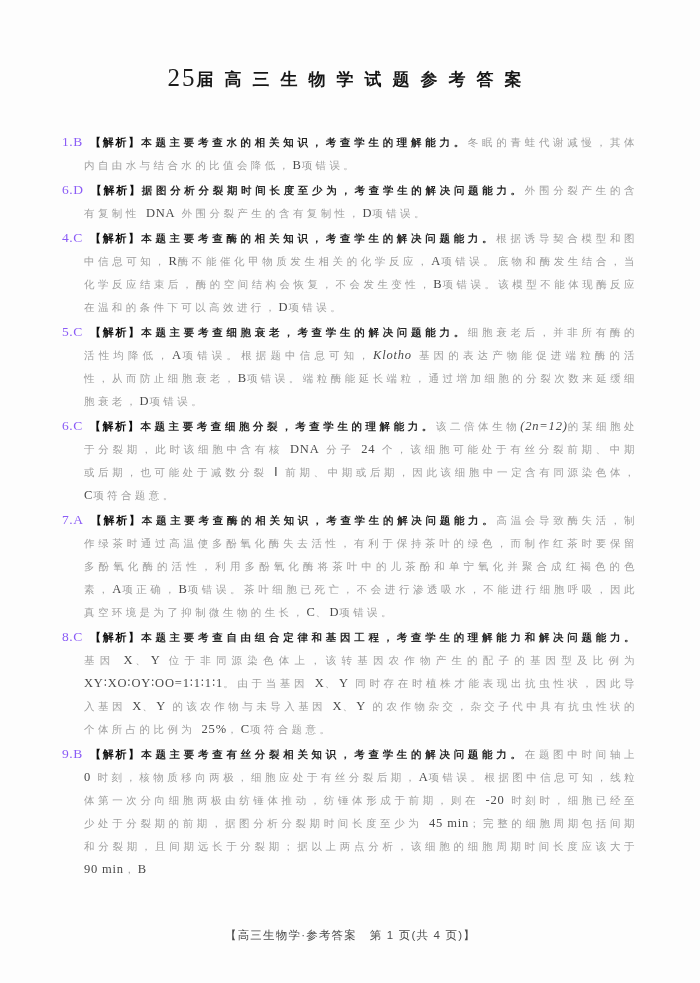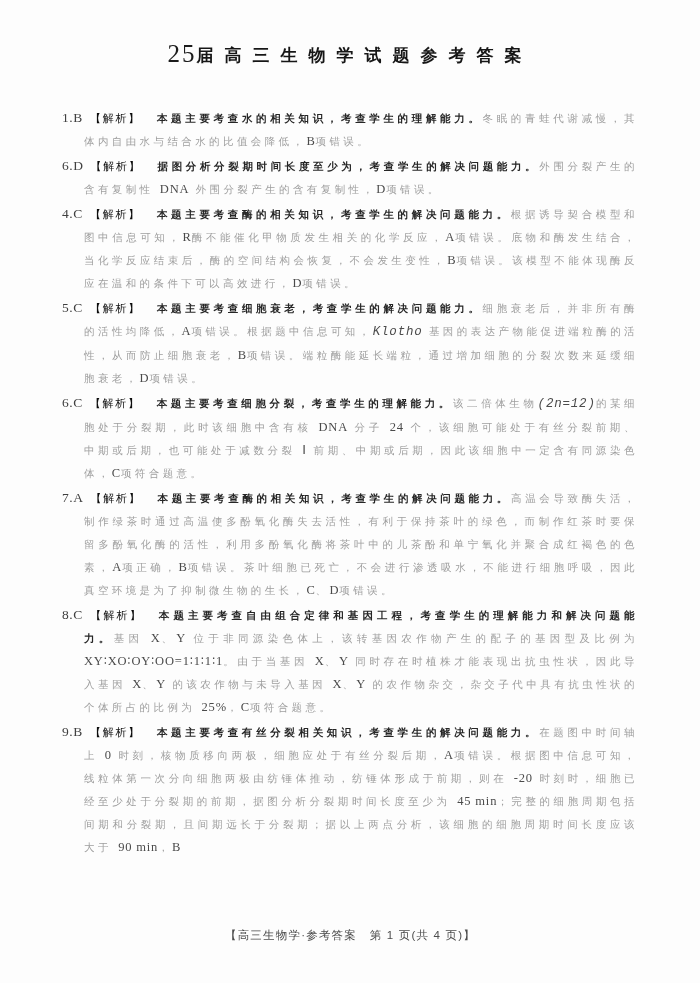--- a/index.html
+++ b/index.html
@@ -9,21 +9,21 @@
     height: 983px;
     background: #fdfdfd;
     box-sizing: border-box;
     padding: 0 62px;
     overflow: hidden;
     font-family: "Liberation Sans", sans-serif;
   }
   .title {
     text-align: center;
     margin: 0;
-    padding-top: 40px;
+    padding-top: 64px;
     padding-bottom: 38px;
     font-size: 17px;
     font-weight: 700;
     letter-spacing: 11px;
     color: #161616;
     white-space: nowrap;
   }
   .title .latin-prefix {
     font-family: "Liberation Serif", serif;
     font-size: 25px;
@@ -39,47 +39,47 @@
     text-align: justify;
     margin: 0 0 1px 0;
     padding-left: 22px;
     text-indent: -22px;
     color: #1c1c1c;
   }
   .num {
     font-family: "Liberation Serif", serif;
     font-size: 13.5px;
     letter-spacing: 0.5px;
-    color: #404040;
+    color: #8b5cf6;
     margin-right: 7px;
   }
   .tag {
-    font-weight: 400;
+    font-weight: 700;
     font-size: 11px;
     letter-spacing: 1.5px;
     color: #0d0d0d;
-    margin-right: 16px;
+    margin-right: 0;
   }
   .intro {
     font-weight: 700;
     letter-spacing: 3.4px;
     color: #262626;
   }
   .cn {
     letter-spacing: 3.4px;
     color: #9e9e9e;
   }
   .lat {
     font-family: "Liberation Serif", serif;
     font-size: 12.5px;
     letter-spacing: 0.8px;
     color: #4a4a4a;
   }
   .it {
-    font-family: Liberation Mono, monospace;
+    font-family: Liberation Serif, serif;
     font-style: italic;
     font-size: 12.5px;
     letter-spacing: 0.8px;
     color: #4a4a4a;
   }
   .footer {
     position: absolute;
     left: 1px;
     right: 0;
     bottom: 40px;

